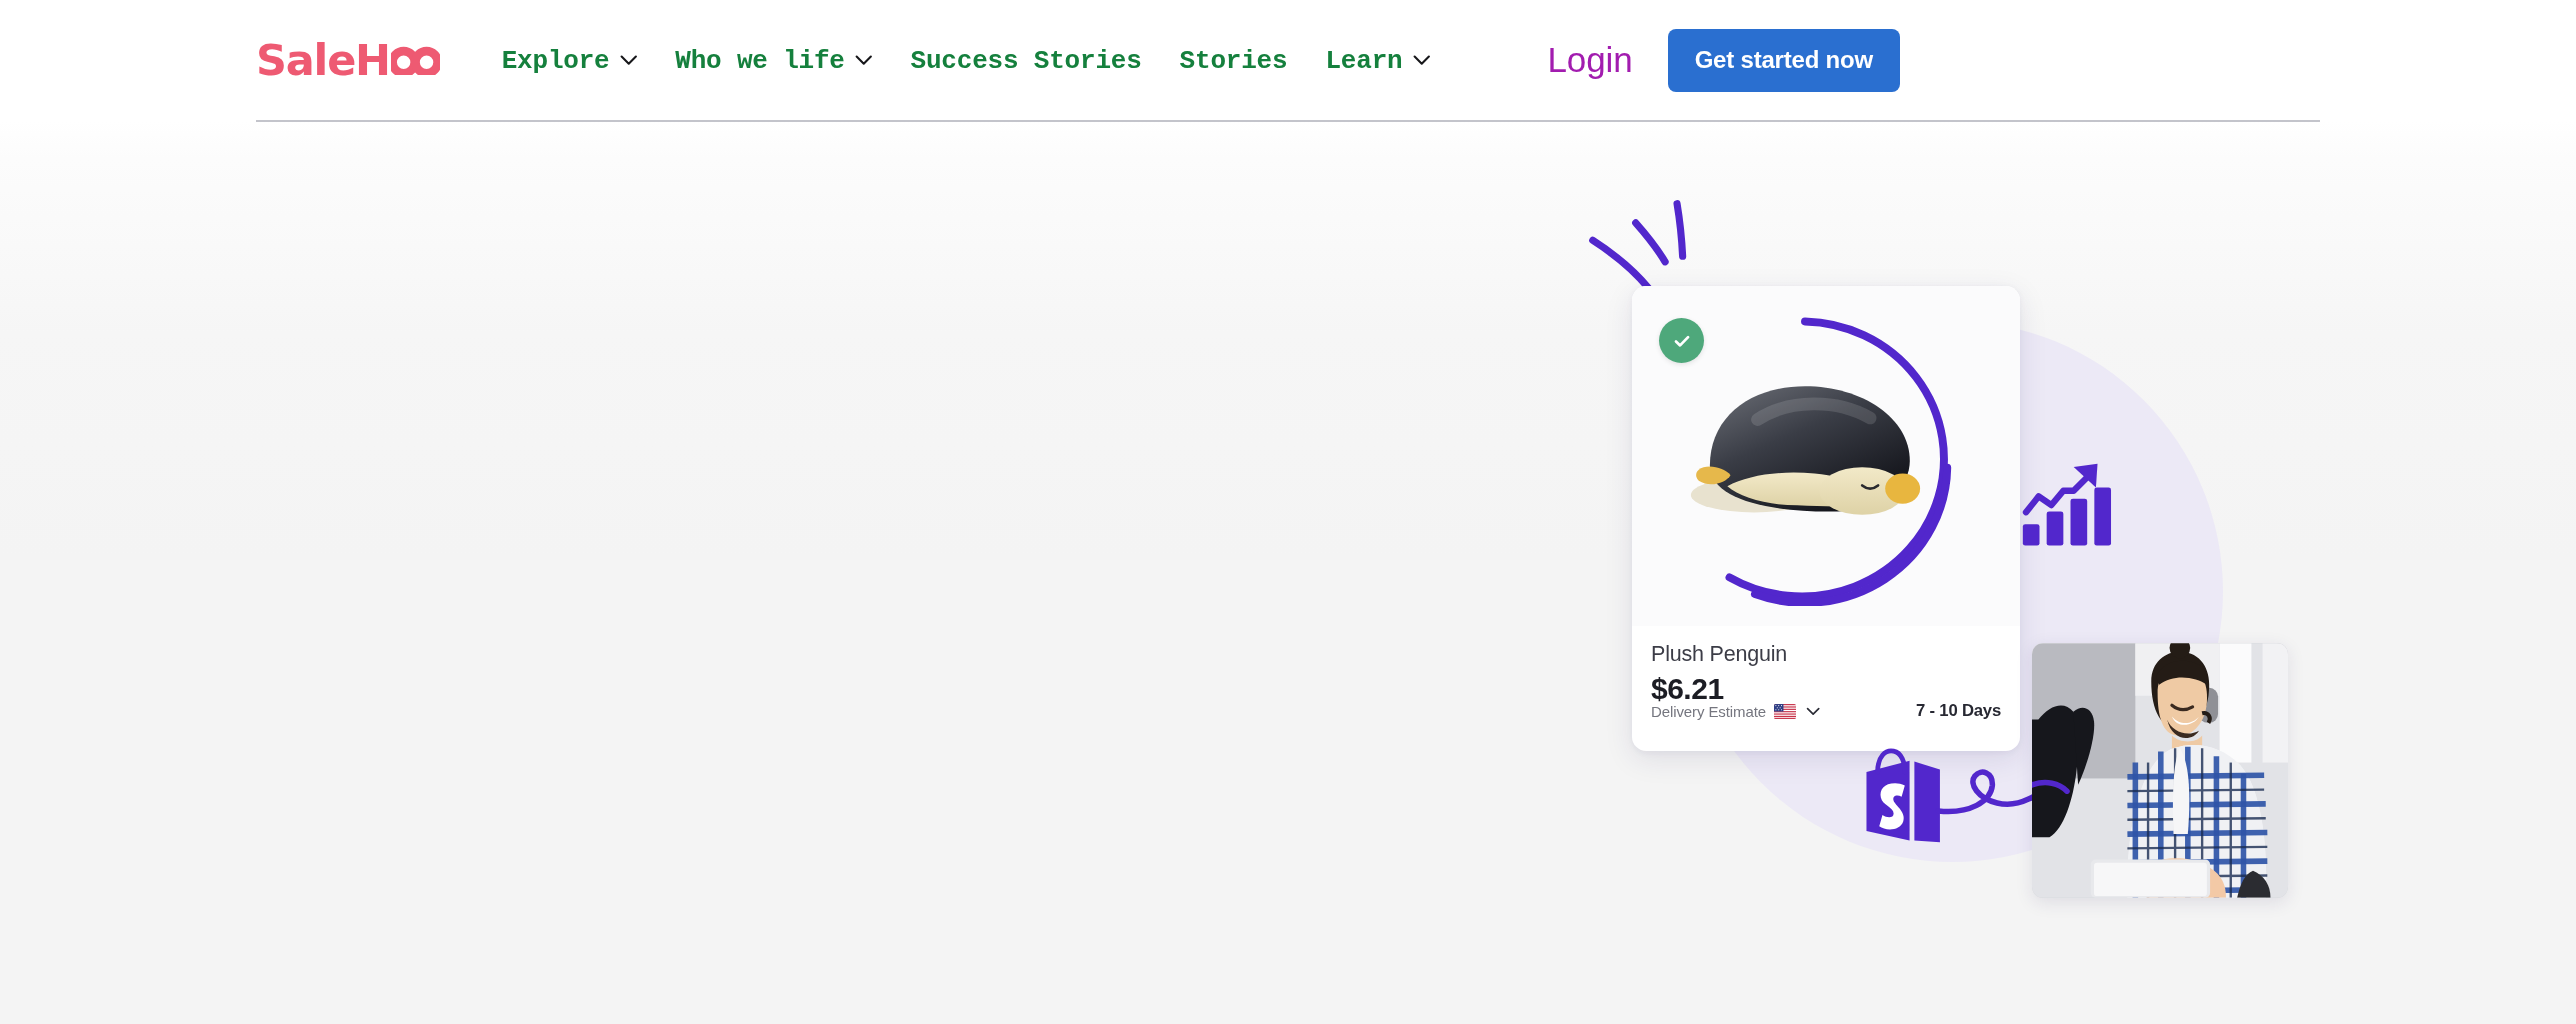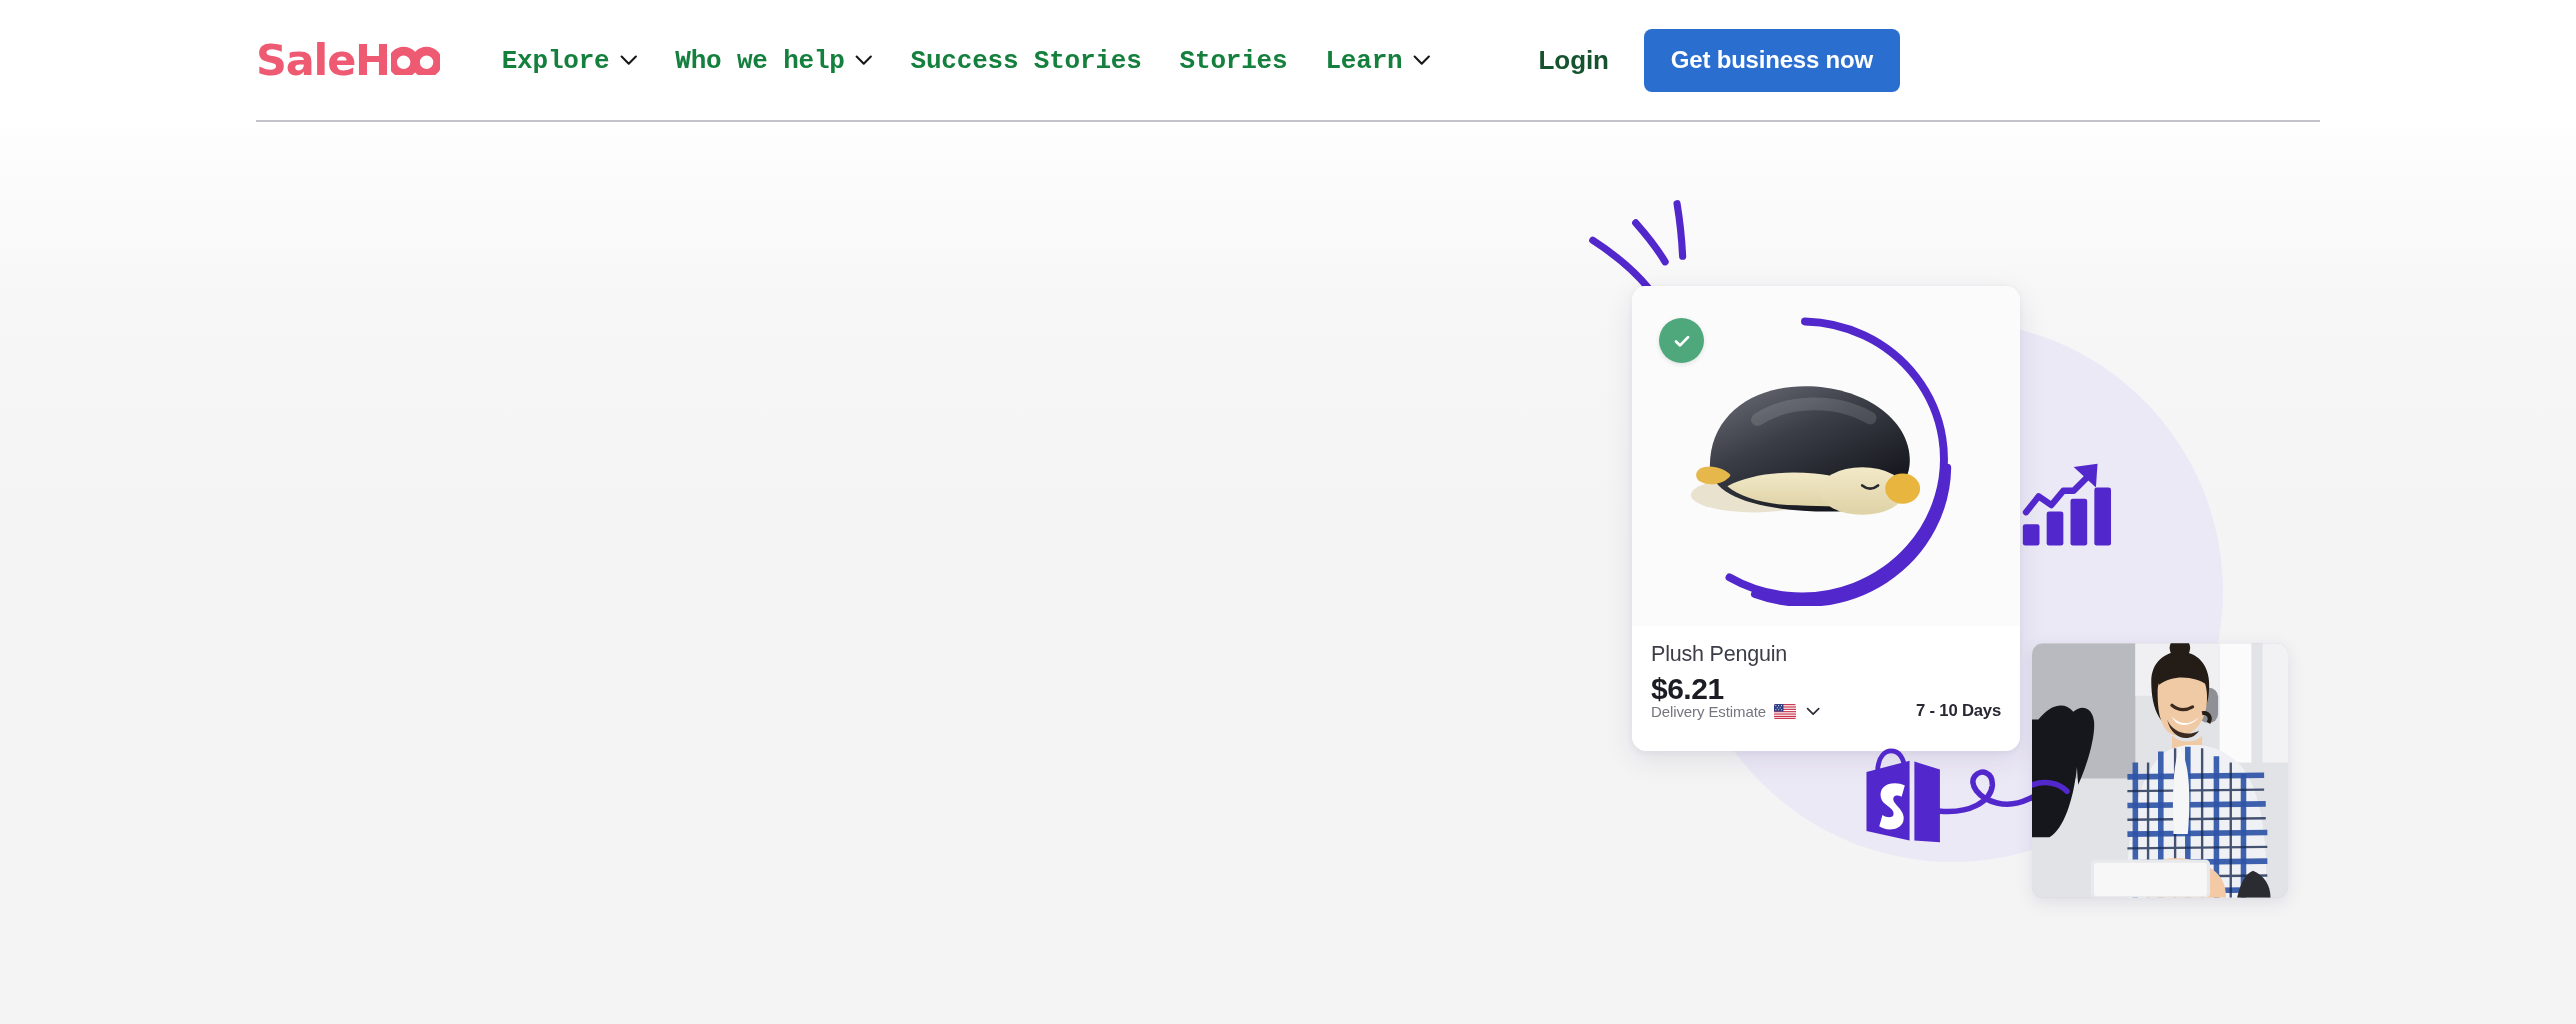--- a/index.html
+++ b/index.html
@@ -92,23 +92,23 @@
   }
 
   .header-right {
     margin-left: auto;
     display: flex;
     align-items: center;
     gap: 0;
   }
 
   .login-link {
-    font-size: 26px;
-    color: #14532d;
-    font-weight: 700;
+    font-size: 35px;
+    color: #a21caf;
+    font-weight: 400;
     letter-spacing: -0.1px;
     padding: 8px 20.7px;
     margin-right: 14.3px;
     cursor: pointer;
     white-space: nowrap;
   }
 
   .cta-btn {
     background: #2a6fd0;
     color: #ffffff;
@@ -343,21 +343,21 @@
       <nav class="nav">
         <div class="nav-item">
           <span>Explore</span>
           <span>
               <svg class="chev" viewBox="0 0 22 13">
                 <path d="M2 2 L11 11 L20 2" fill="none" stroke="#17171a" stroke-width="2.6" stroke-linecap="round" stroke-linejoin="round"></path>
               </svg>
             </span>
         </div>
         <div class="nav-item">
-          <span>Who we help</span>
+          <span>Who we life</span>
           <span>
               <svg class="chev" viewBox="0 0 22 13">
                 <path d="M2 2 L11 11 L20 2" fill="none" stroke="#17171a" stroke-width="2.6" stroke-linecap="round" stroke-linejoin="round"></path>
               </svg>
             </span>
         </div>
         <div class="nav-item">
           <span>Success Stories</span>
         </div>
         <div class="nav-item">
@@ -368,21 +368,21 @@
           <span>
               <svg class="chev" viewBox="0 0 22 13">
                 <path d="M2 2 L11 11 L20 2" fill="none" stroke="#17171a" stroke-width="2.6" stroke-linecap="round" stroke-linejoin="round"></path>
               </svg>
             </span>
         </div>
       </nav>
 
       <div class="header-right">
         <a class="login-link">Login</a>
-        <button class="cta-btn">Get business now</button>
+        <button class="cta-btn">Get started now</button>
       </div>
 
     </div>
   </header>
   <div class="header-divider"></div>
 
 
   <div class="hero-art">
 
     <div class="lav-circle"></div>

